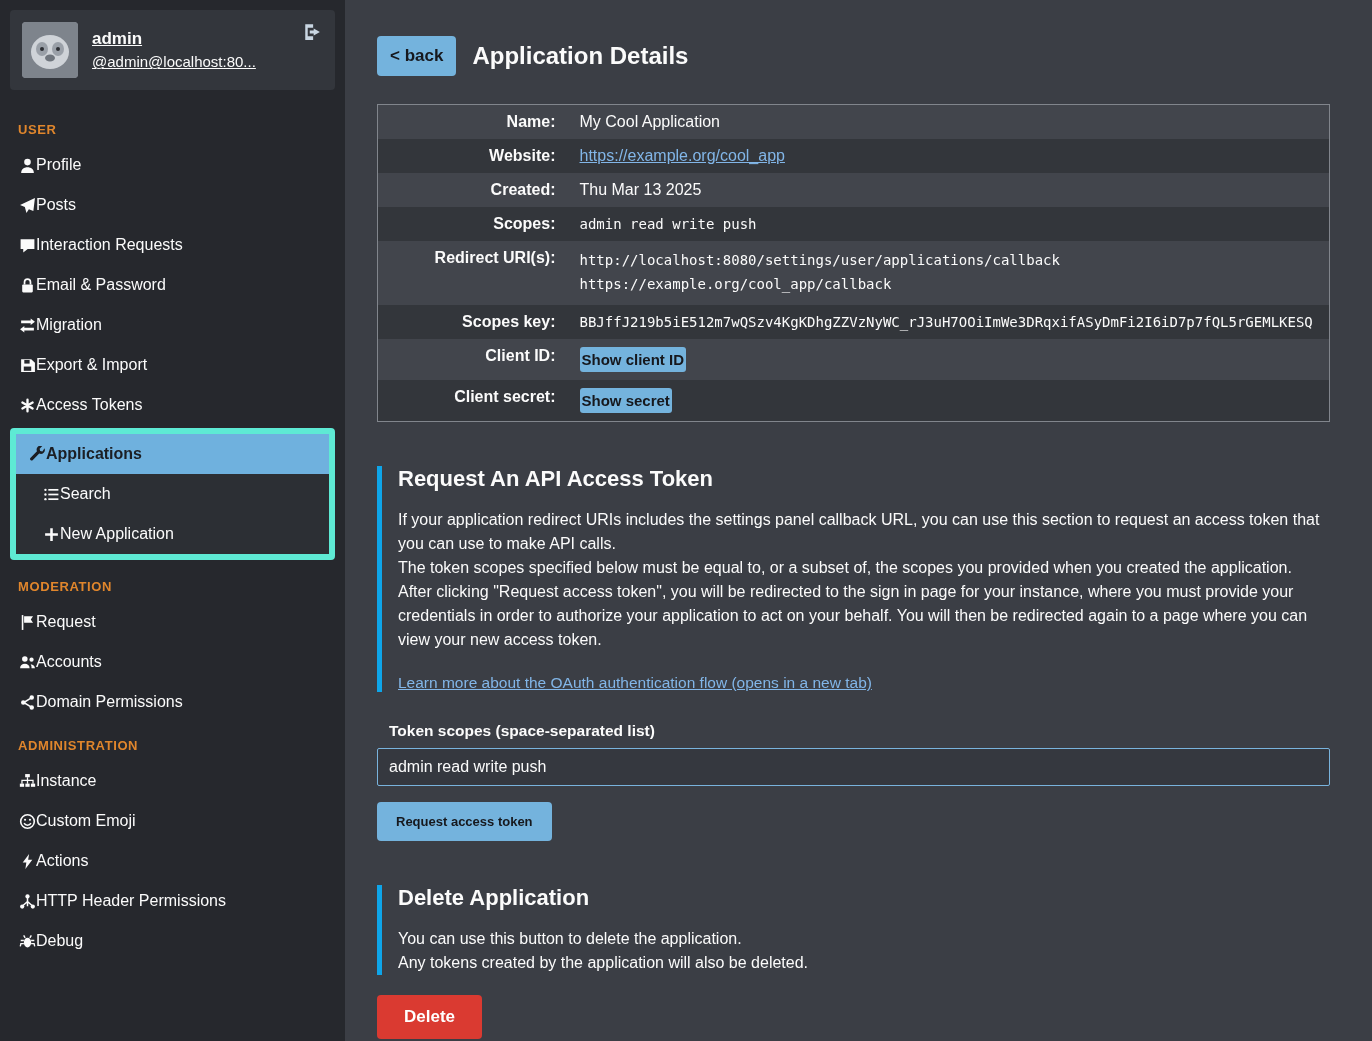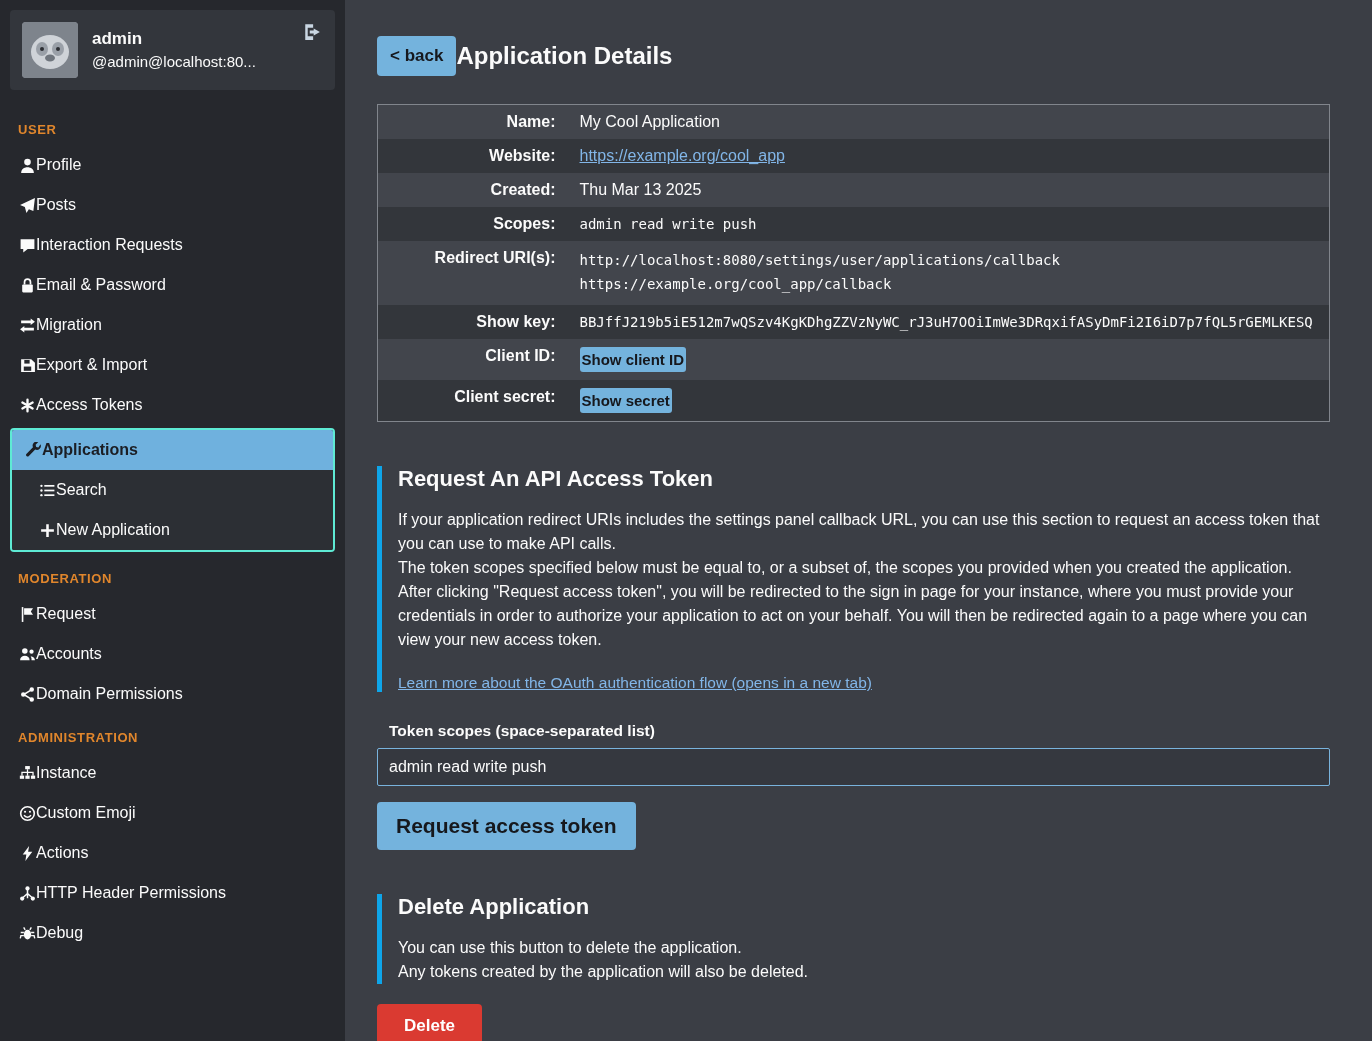--- a/index.html
+++ b/index.html
@@ -17,20 +17,21 @@
     width:345px; flex-shrink:0;
     background:#26282d;
     overflow:hidden;
   }
   .user-card {
     margin:10px; padding:12px;
     background:#33363c;
     border-radius:4px;
     display:flex; gap:14px; align-items:center;
     position:relative;
+    text-decoration:underline;
   }
   .avatar {
     width:56px; height:56px; border-radius:4px; overflow:hidden; flex-shrink:0;
     background:#8f959d;
   }
   .user-meta { line-height:1.45; min-width:0; }
   .user-name { font-weight:bold; font-size:17px; }
   .user-handle { font-size:15px; white-space:nowrap; overflow:hidden; text-overflow:ellipsis; max-width:170px; }
   .logout-btn {
     position:absolute; top:12px; right:14px;
@@ -45,39 +46,39 @@
   .nav-item {
     display:flex; align-items:center; 
     padding:11px 18px;
     font-size:16px; cursor:pointer;
   }
   .icon { width:18px; display:inline-flex; justify-content:center; flex-shrink:0; }
   .icon svg { width:17px; height:17px; }
   
   .app-group {
     margin:3px 10px;
-    border:2px solid #5eead4;
+    border:6px solid #5eead4;
     border-radius:4px;
     overflow:hidden;
   }
   .app-group .nav-item.active {
     background:#6fb1de; color:#1b1e24; font-weight:bold;
     padding:11px 12px;
   }
   .app-group .sub-item {
     background:#2c2f34;
     padding:11px 12px 11px 26px;
   }
   
   .main {
     flex:1; padding:28px 42px 30px 32px;
     background:#3b3e45;
     overflow:hidden;
   }
-  .header-row { display:flex; align-items:center; margin:8px 0 28px; }
+  .header-row { display:flex; align-items:center; gap:16px; margin:8px 0 28px; }
   .btn-blue {
     background:#74b3dd; color:#16181d;
     border:none; border-radius:4px;
     font-weight:bold; font-family:"Liberation Sans", sans-serif;
     cursor:pointer;
   }
   .back-btn { font-size:17px; padding:10px 13px; }
   h1 { font-size:24px; margin:0; font-weight:bold; }
   
   table.details {
@@ -110,21 +111,21 @@
   .scopes-input {
     width:100%;
     background:#35383f;
     border:1.5px solid #79b3dd;
     border-radius:2px;
     color:#fbfbfb;
     font-family:"Liberation Sans", sans-serif;
     font-size:16px;
     padding:9px 11px;
   }
-  .request-btn { margin-top:16px; font-size:21px; padding:12px 19px; }
+  .request-btn { margin-top:16px; font-size:13px; padding:12px 19px; }
   .delete-btn {
     margin-top:20px;
     background:#da3a31; color:#ffffff;
     border:none; border-radius:4px;
     font-weight:bold; font-size:17px; font-family:"Liberation Sans", sans-serif;
     padding:12px 27px; cursor:pointer;
   }
 </style>
 </head>
 <body>
@@ -398,21 +399,21 @@
         <td class="mono">admin read write push</td>
       </tr>
       <tr>
         <th>Redirect URI(s):</th>
         <td>
           <div class="mono-line">http://localhost:8080/settings/user/applications/callback</div>
           <div class="mono-line">https://example.org/cool_app/callback</div>
         </td>
       </tr>
       <tr>
-        <th>Show key:</th>
+        <th>Scopes key:</th>
         <td class="mono">BBJffJ219b5iE512m7wQSzv4KgKDhgZZVzNyWC_rJ3uH7OOiImWe3DRqxifASyDmFi2I6iD7p7fQL5rGEMLKESQ</td>
       </tr>
       <tr>
         <th>Client ID:</th>
         <td><button class="btn-blue small-btn">Show client ID</button></td>
       </tr>
       <tr>
         <th>Client secret:</th>
         <td><button class="btn-blue small-btn">Show secret</button></td>
       </tr>

